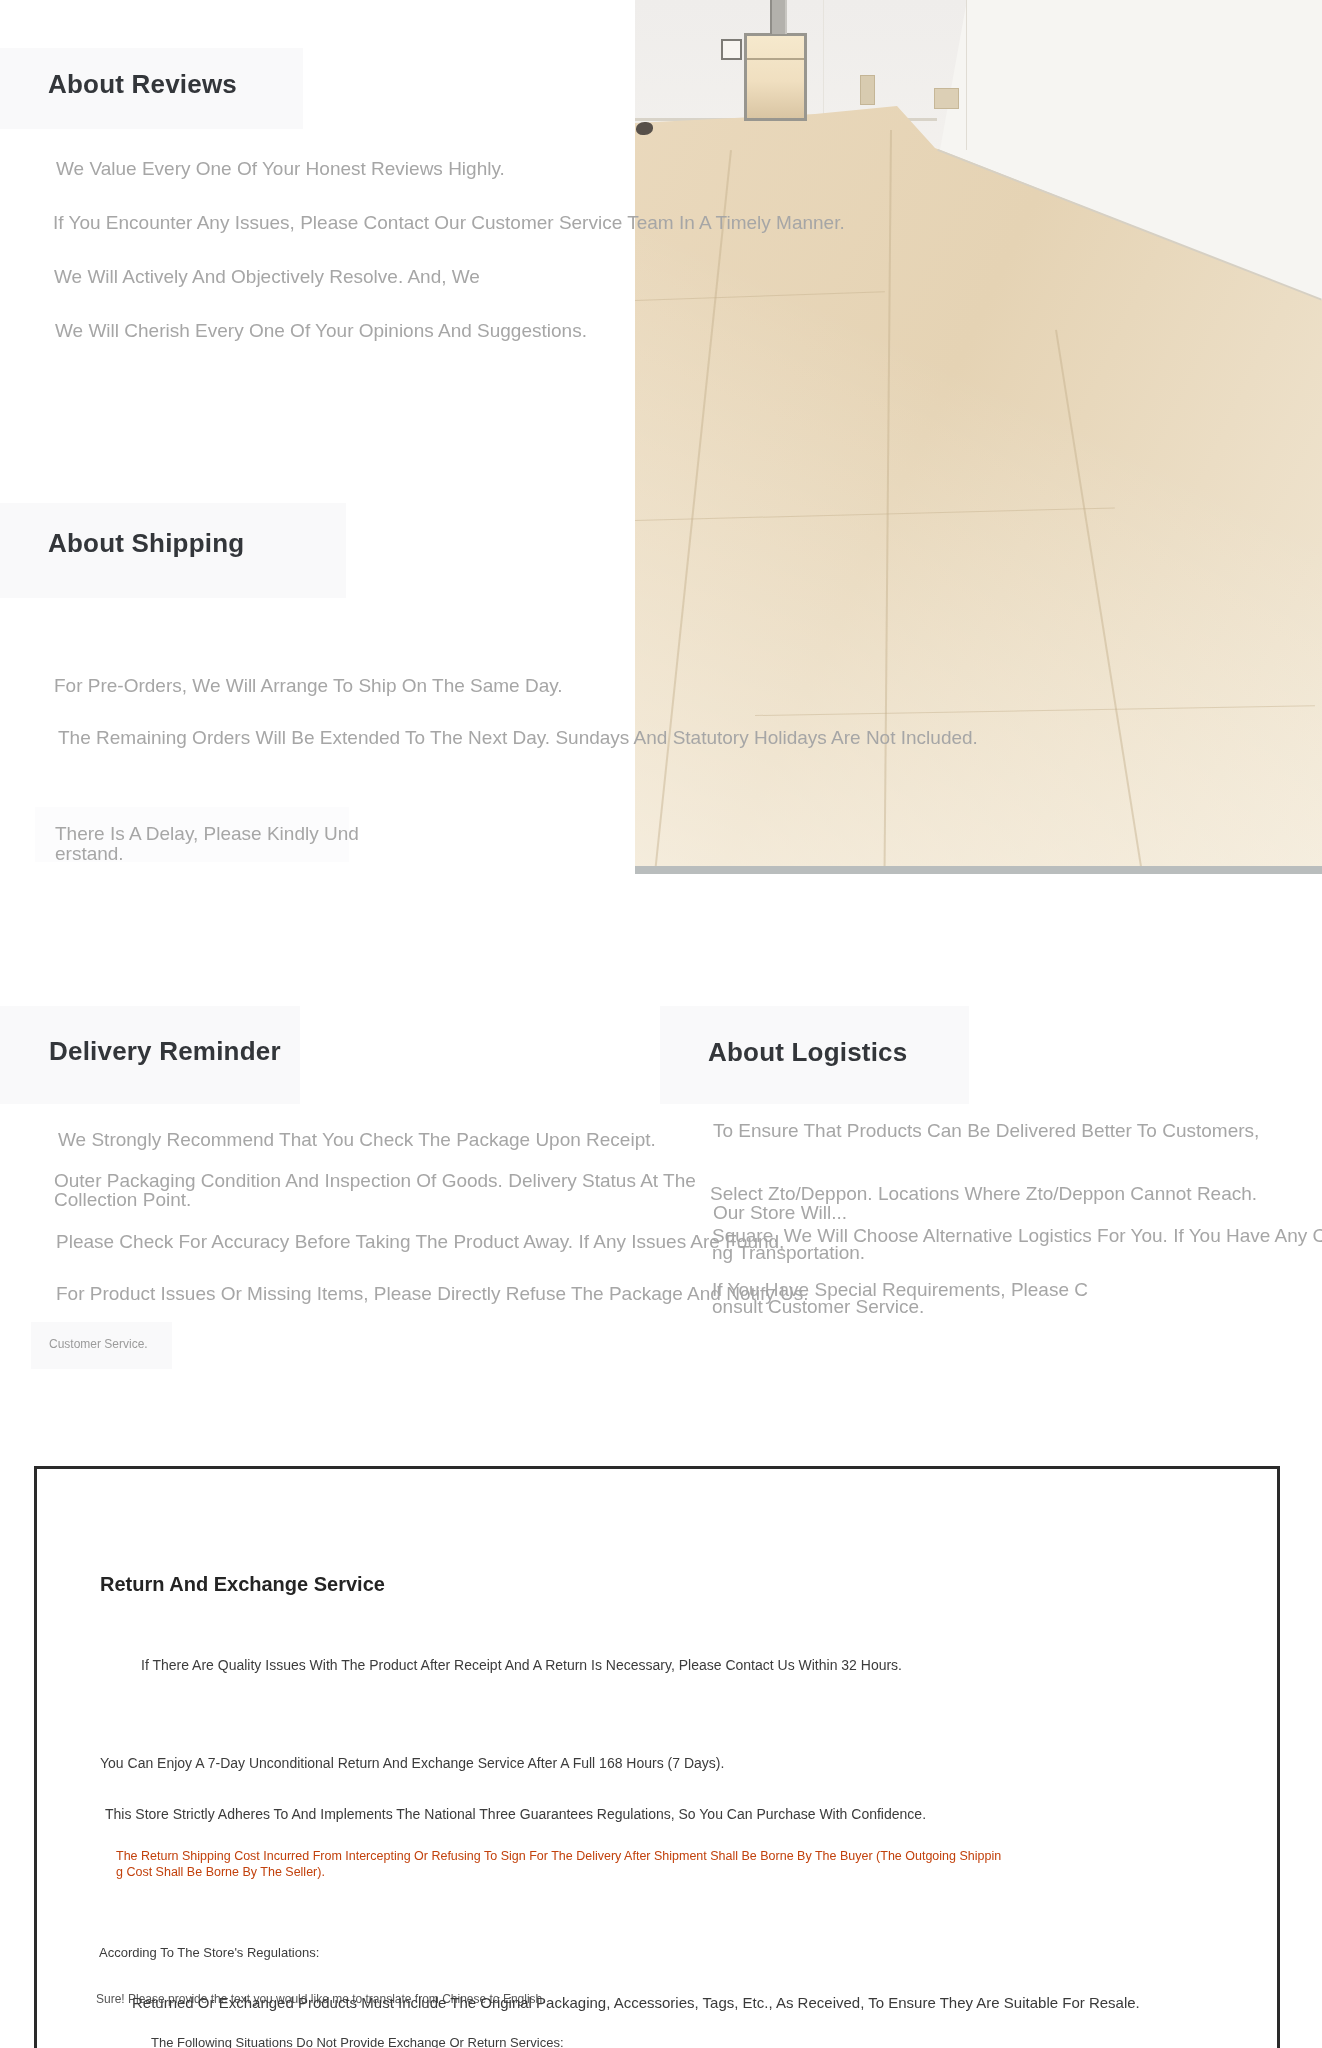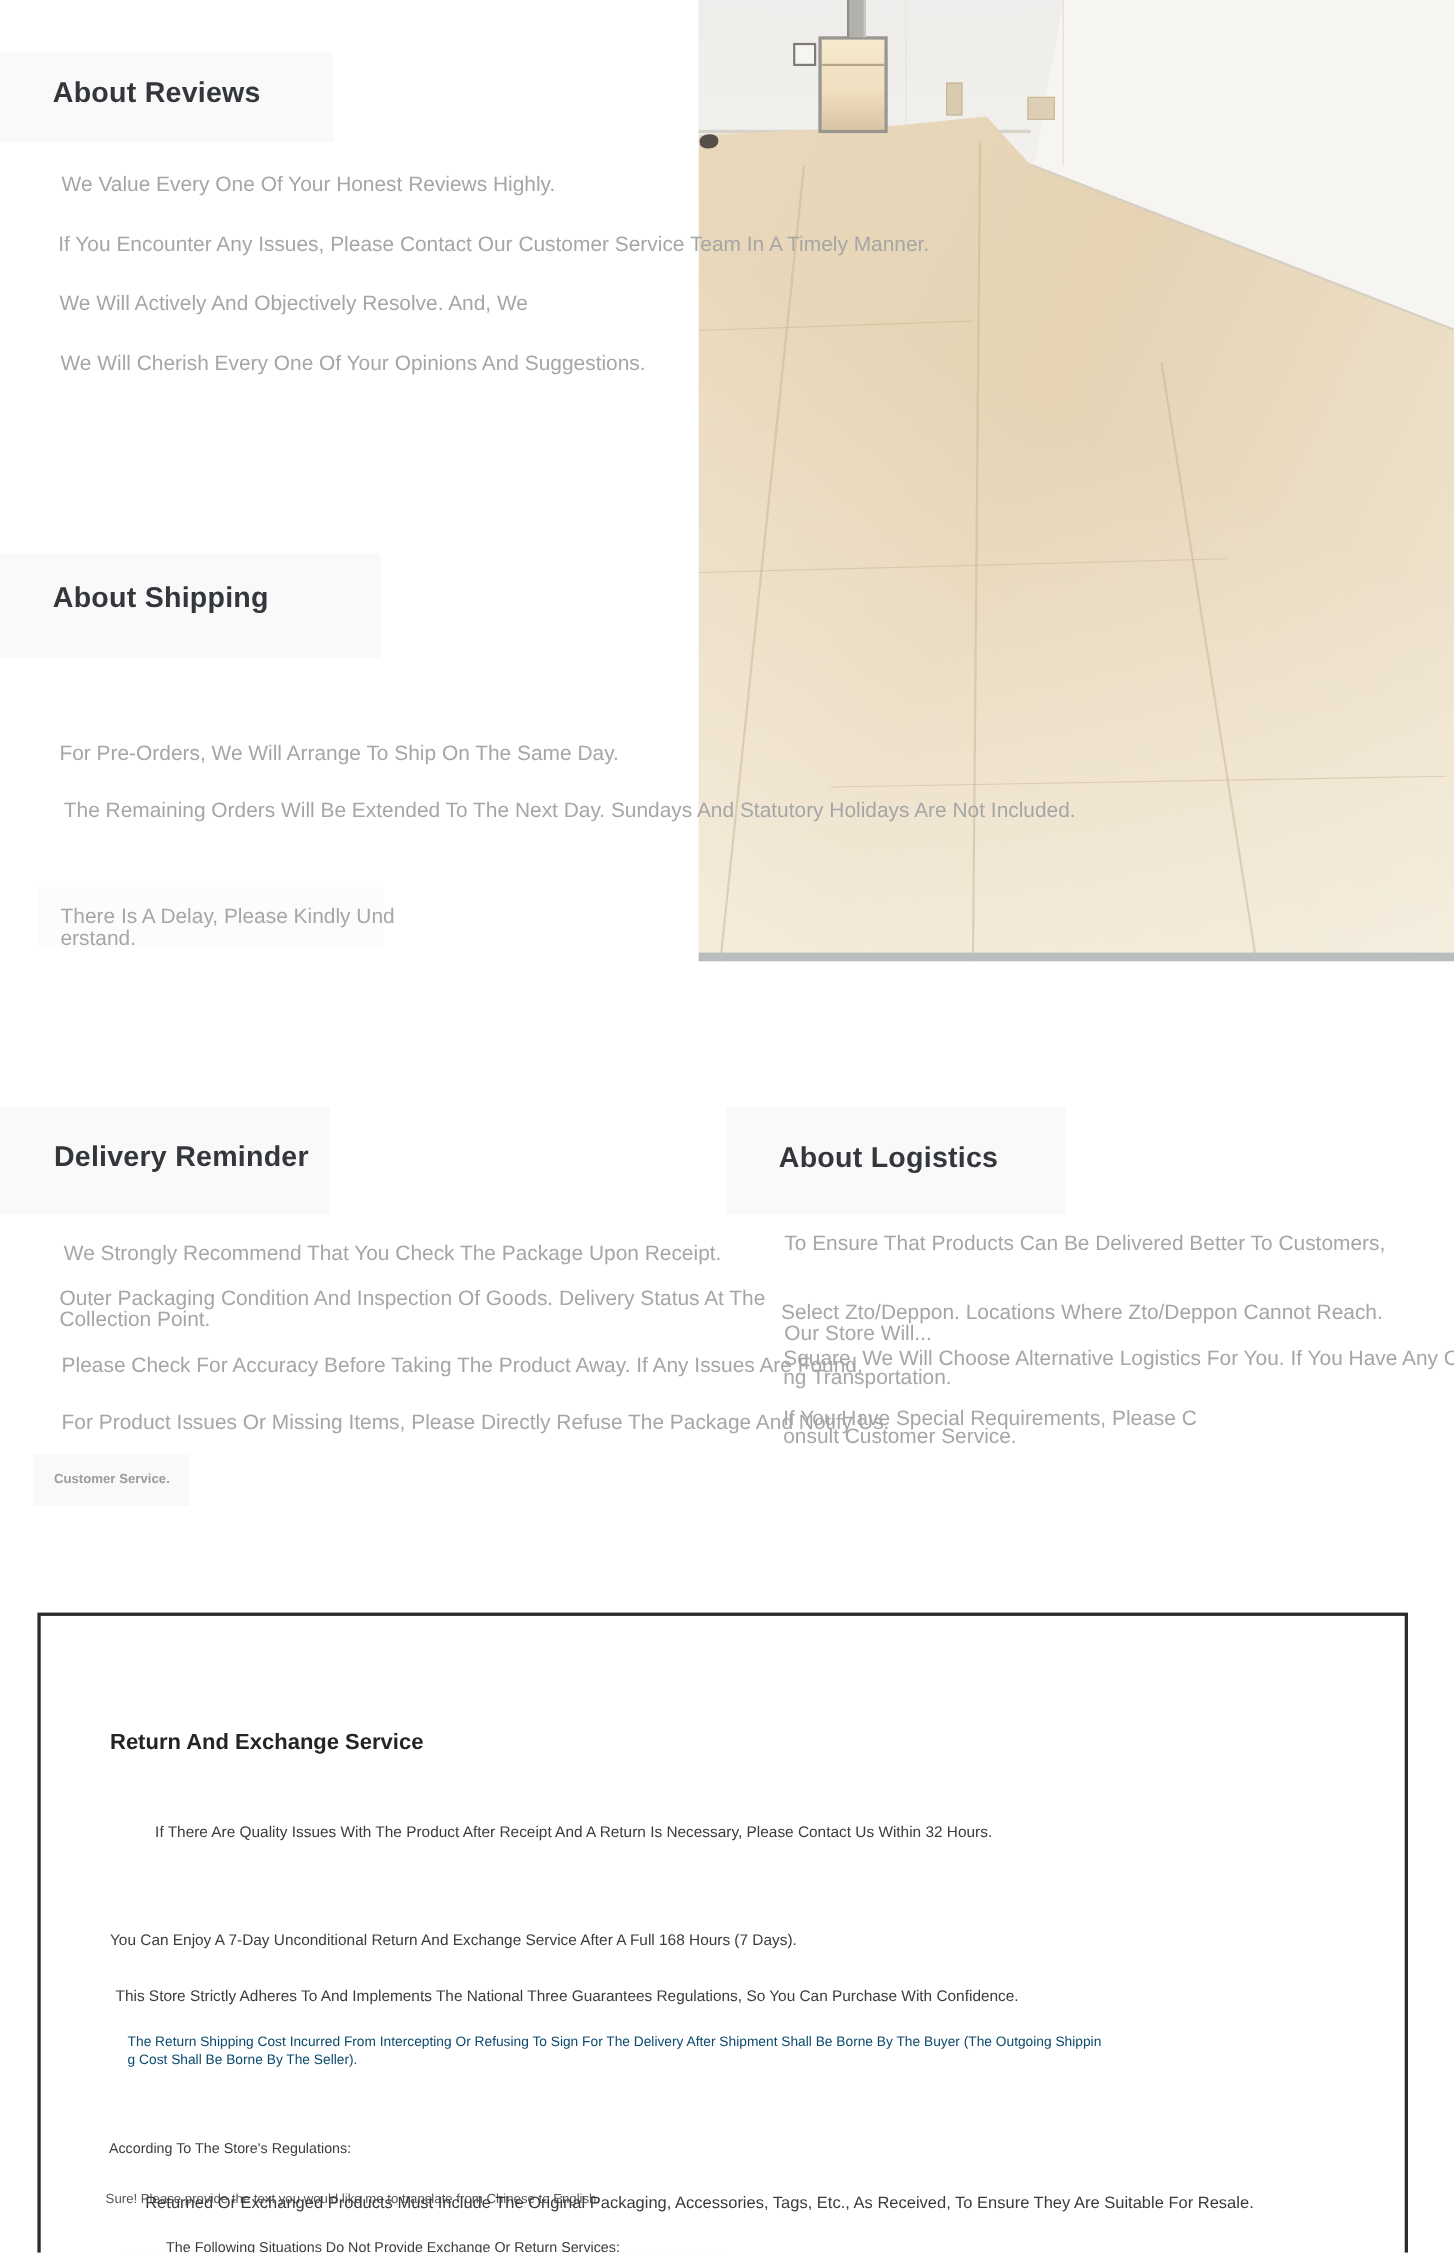--- a/index.html
+++ b/index.html
@@ -1,24 +1,24 @@
 <!DOCTYPE html>
 <html><head>
 <meta charset="utf-8">
 <style>
   html,body{margin:0;padding:0;background:#fff;}
   #screen{position:relative;width:1322px;height:2048px;background:#ffffff;overflow:hidden;
           font-family:"Liberation Sans","DejaVu Sans",sans-serif;}
   .t{position:absolute;white-space:nowrap;line-height:1.12;}
   .g{color:#a6a6a6;font-size:19px;}
   .h{font-weight:700;color:#33363a;font-size:26px;letter-spacing:.2px;}
-  .foot{color:#9b9b9b;font-size:12px;font-weight:bold;}
+  .foot{color:#9b9b9b;font-size:12px;}
   .bxh{font-weight:700;color:#242424;font-size:20px;}
   .bx{color:#3c3c3c;font-size:14px;}
-  .bxs{color:#0c4a6e;font-size:12.5px;}
+  .bxs{color:#c2410c;font-size:12.5px;}
   .bxm{color:#3c3c3c;font-size:13px;}
   .bxt{color:#555;font-size:12px;}
   .bxl{color:#3a3a3a;font-size:15px;}
   .patch{position:absolute;background:#f9f9fa;}
   .patch.faint{background:#fcfcfd;}
   
   #photo{position:absolute;left:635px;top:0;width:687px;height:874px;overflow:hidden;background:#f2f0ec;}
   #photo .wallshade{position:absolute;left:0;top:0;width:100%;height:180px;
      background:linear-gradient(180deg,#efedeb 0%,#f3f1ee 100%);}
   #photo .rightwall{position:absolute;left:0;top:0;width:100%;height:100%;background:#f6f5f2;

